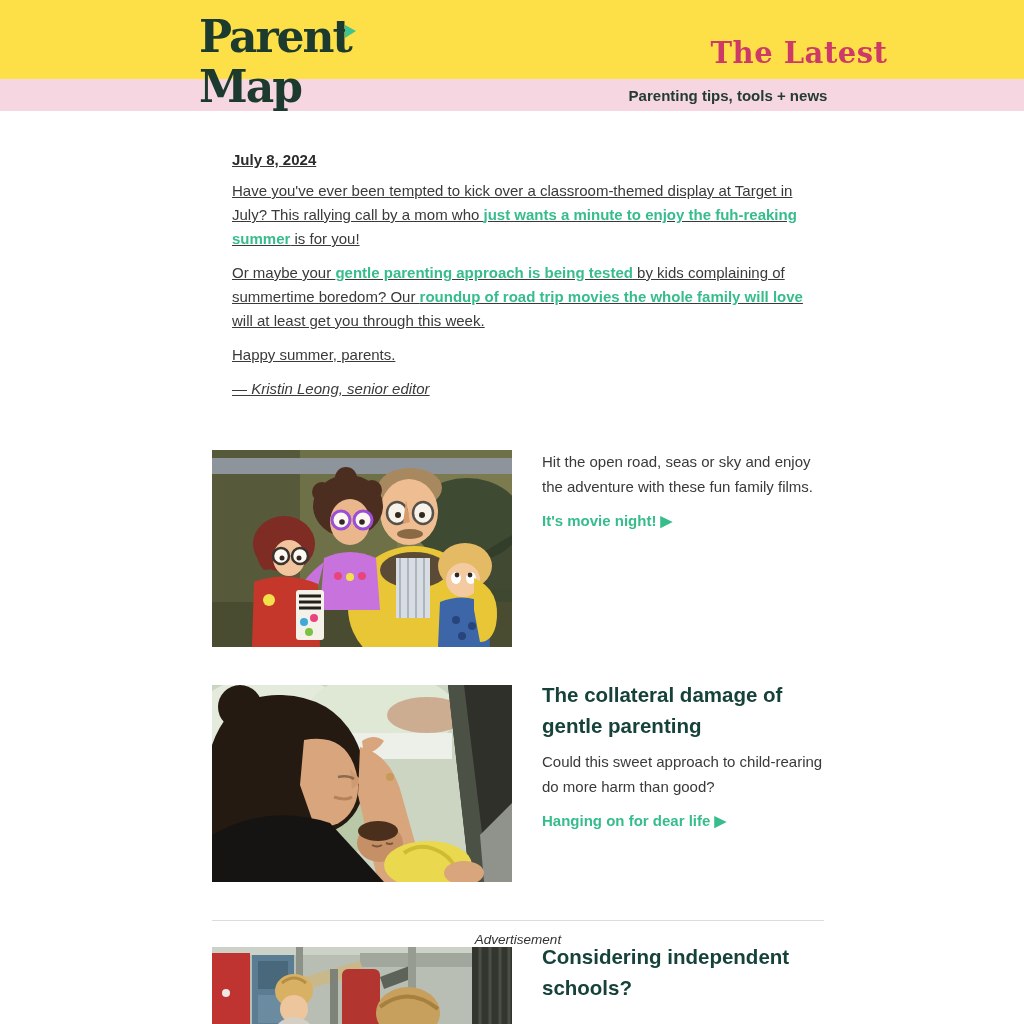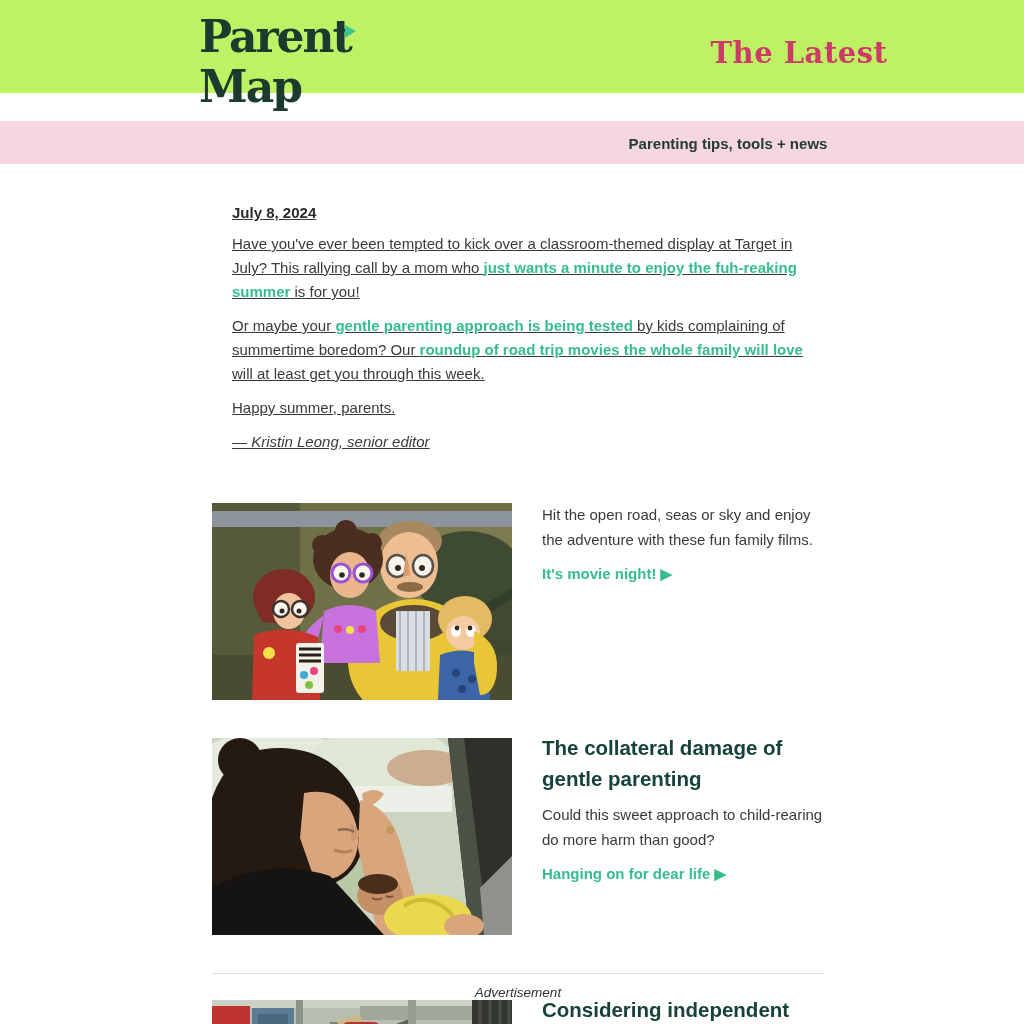--- a/index.html
+++ b/index.html
@@ -3,22 +3,22 @@
 <meta charset="utf-8">
 <style>
   * { margin:0; padding:0; box-sizing:border-box; }
   html,body { width:1024px; height:1024px; background:#ffffff; overflow:hidden; }
   body { font-family:"Liberation Sans", sans-serif; color:#3a3a3a; }
 
   .page { position:relative; width:1024px; height:1024px; background:#fff; }
 
   
   .header { position:relative; }
-  .header-top { position:relative; height:93px; background:#bef264; }
-  .pink-band { position:relative; height:43px; background:#f6d6e0;margin-top:28px; }
+  .header-top { position:relative; height:79px; background:#fde047; }
+  .pink-band { position:relative; height:32px; background:#f6d6e0; }
 
   .logo { position:absolute; left:199px; top:12px; z-index:3;
           font-family:"DejaVu Serif", serif; font-weight:bold;
           font-size:44px; line-height:50px; letter-spacing:-2px;
           color:#1d3a2e; cursor:pointer; }
   .logo-flag { position:absolute; left:146px; top:13px; width:0; height:0;
                border-left:11px solid #3ec48f;
                border-top:6px solid transparent;
                border-bottom:7px solid transparent; }
 

